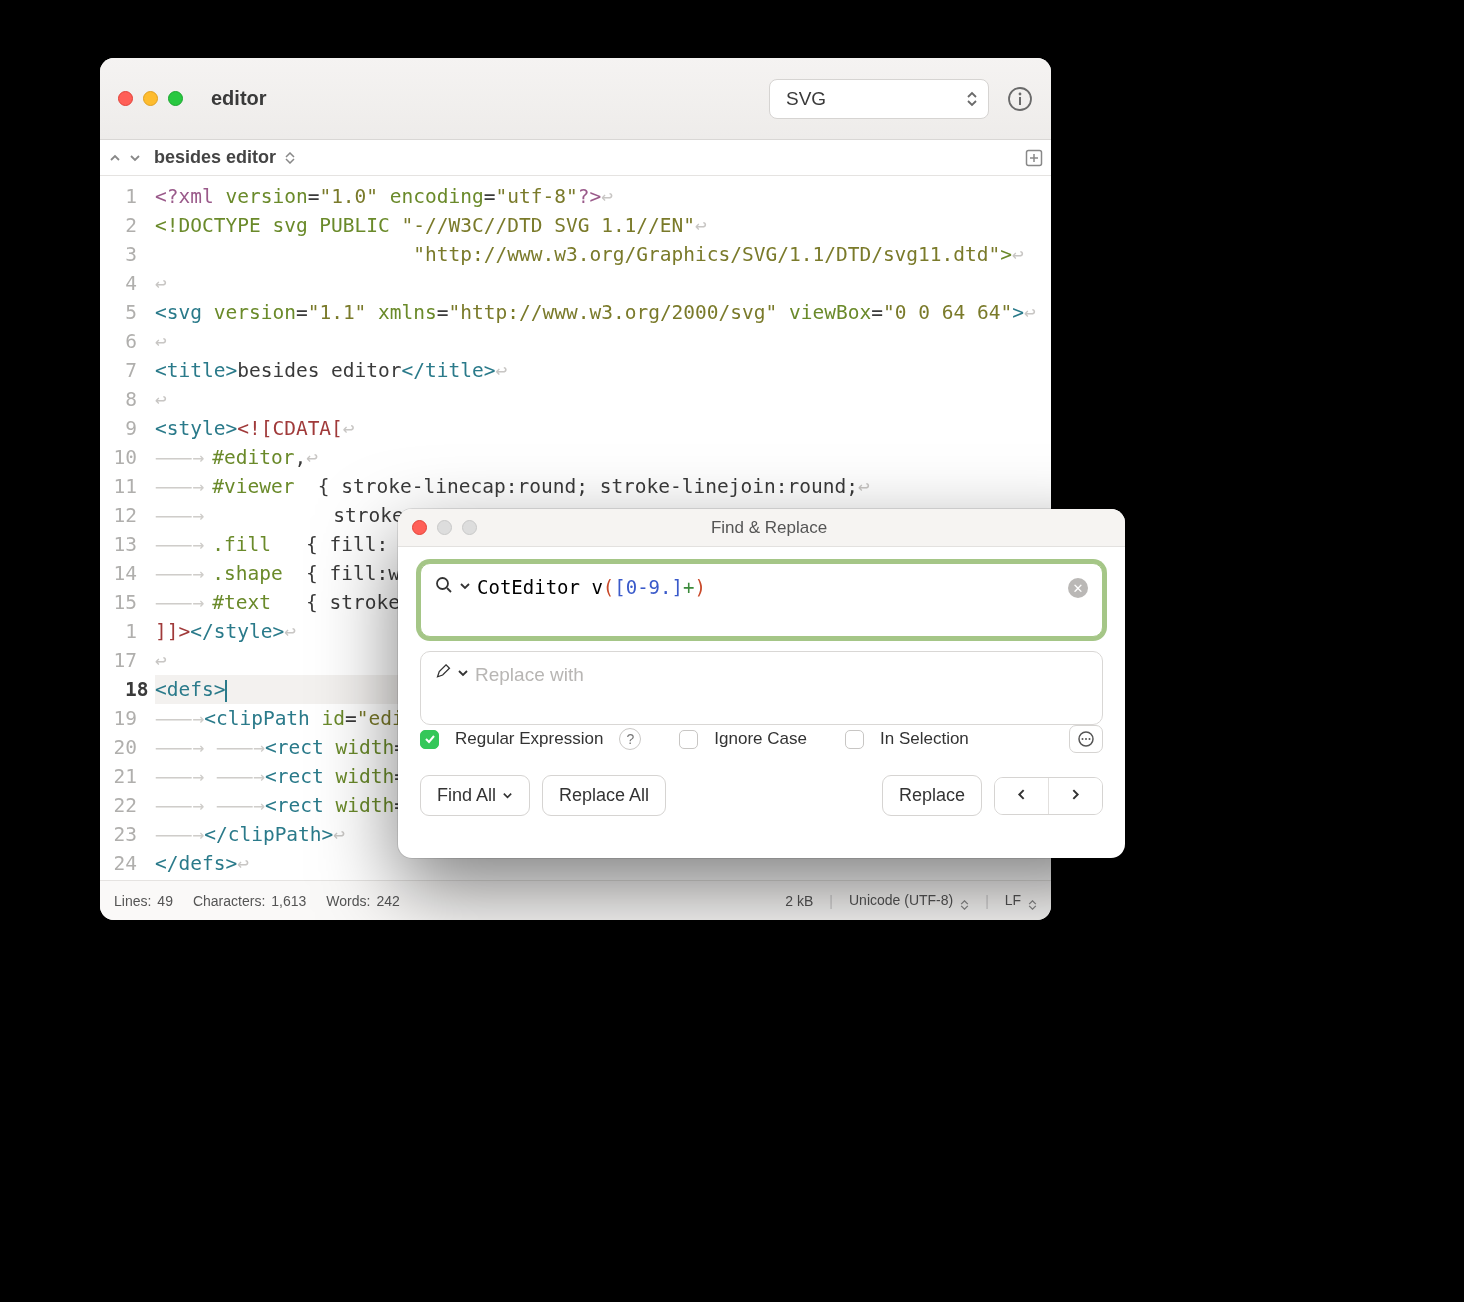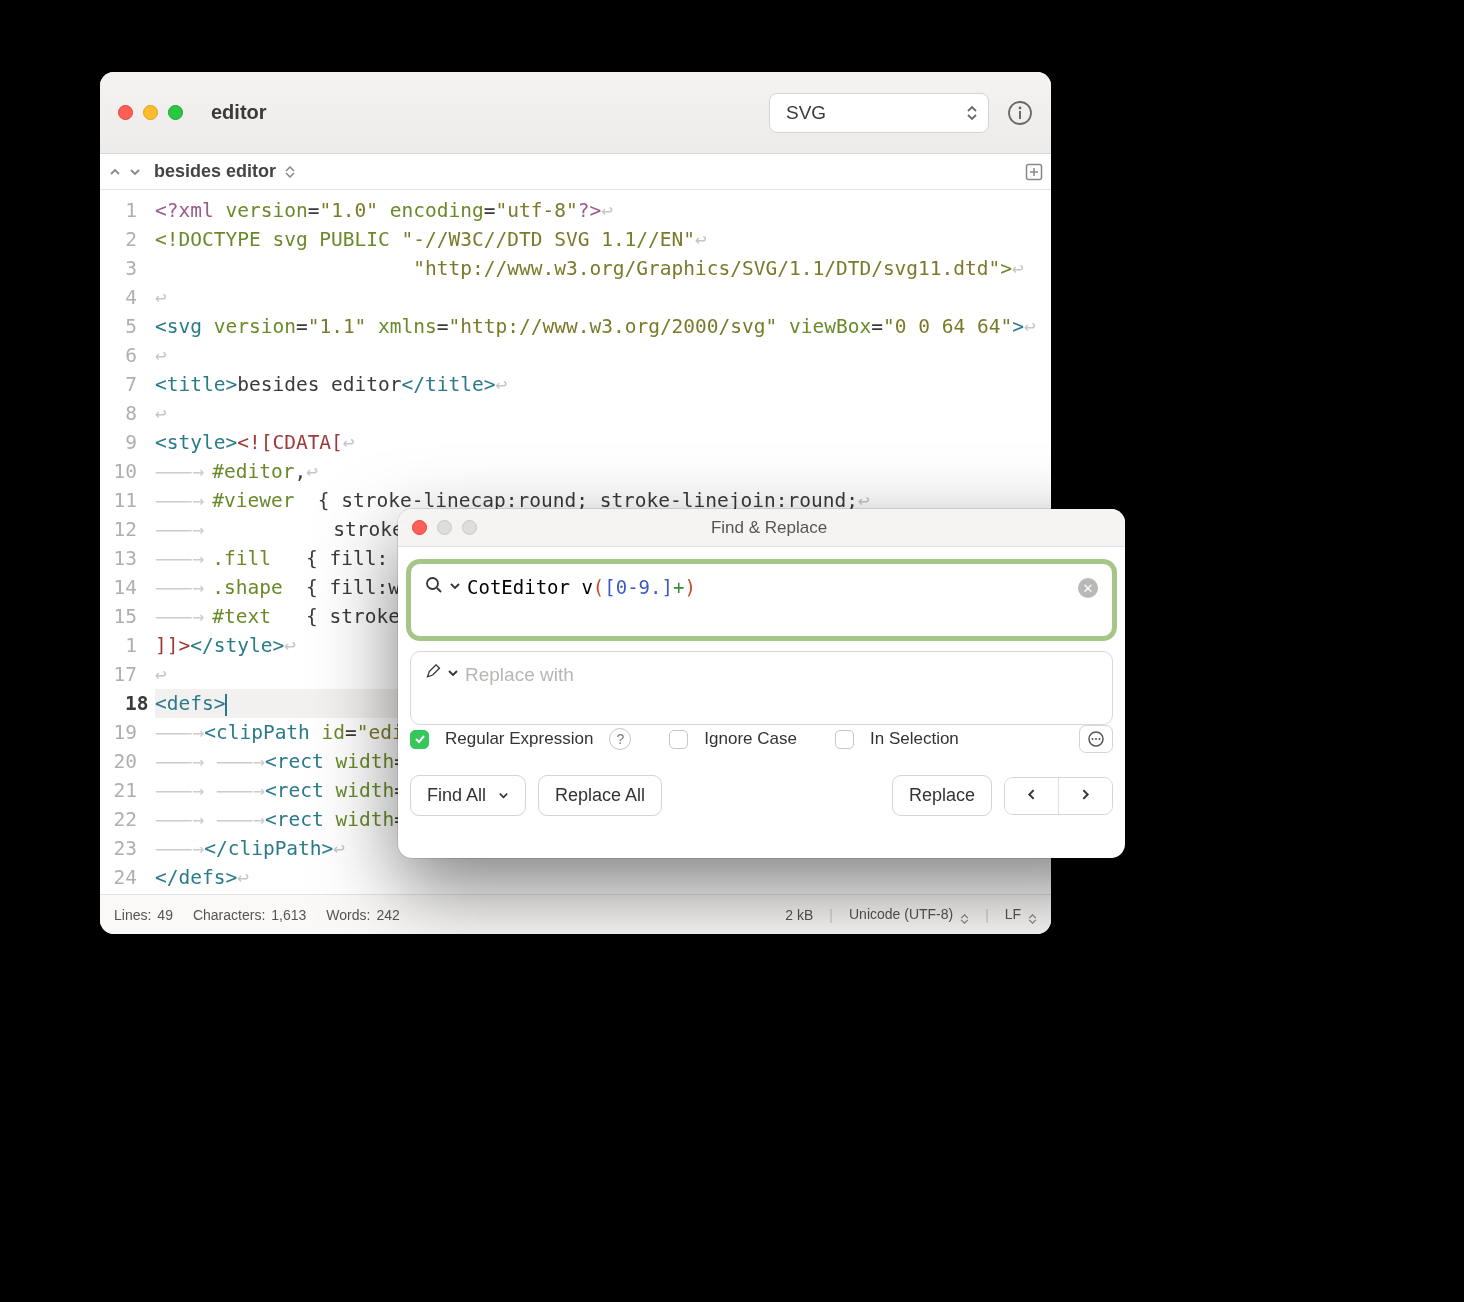--- a/index.html
+++ b/index.html
@@ -10,21 +10,21 @@
   height: 1302px;
   position: relative;
 }
 .window {
   position: absolute;
   background: #fff;
   border-radius: 14px;
   box-shadow: 0 30px 80px rgba(0,0,0,0.5), 0 0 0 1px rgba(0,0,0,0.1);
   overflow: hidden;
 }
-.main-window { left: 100px; top: 72px; width: 951px; height: 862px; }
+.main-window { left: 100px; top: 58px; width: 951px; height: 862px; }
 .titlebar {
   height: 82px;
   background: linear-gradient(#f5f3f2, #eeecea);
   border-bottom: 1px solid #d9d7d5;
   display: flex;
   align-items: center;
   padding: 0 18px;
   gap: 14px;
 }
 .traffic { display: flex; gap: 10px; }
@@ -85,42 +85,42 @@
 .sb-sep { color: #ccc; margin: 0 6px; }
 .small-stepper { display: inline-flex; flex-direction: column; color: #888; margin-left: 3px; }
 
 
 .find-window { left: 398px; top: 509px; width: 727px; height: 349px; }
 .find-titlebar {
   height: 38px; display: flex; align-items: center; padding: 0 14px;
   border-bottom: 1px solid #e3e1df; background: #f6f4f2;
 }
 .find-title { flex: 1; text-align: center; font-size: 17px; color: #555; font-weight: 500; margin-left: -50px; }
-.find-body { padding: 16px 12px; }
+.find-body { padding: 16px 22px; }
 .find-field, .replace-field {
   border: 1px solid #d9d7d5; border-radius: 10px; background: #fff;
   padding: 10px 14px; display: flex; align-items: center; gap: 8px;
   min-height: 74px; font-size: 19px; position: relative;
 }
 .find-field { box-shadow: 0 0 0 4px #a5c687; border-color: #a5c687; }
 .replace-field { margin-top: 14px; }
 .field-input { display: flex; align-items: flex-start; gap: 6px; width: 100%; align-self: flex-start; padding-top: 2px; }
 .regex-text { font-family: ui-monospace, Menlo, monospace; }
 .rx-paren { color: #c94a2a; }
 .rx-class { color: #3a5aca; }
 .rx-quant { color: #3a8a3a; }
 .placeholder { color: #b8b6b4; }
 .clear-btn { position:absolute; right:14px; top:14px; width:20px; height:20px; border-radius:50%; background:#bab8b6; color:#fff; display:flex; align-items:center; justify-content:center; font-size:13px; }
 .options-row { display: flex; align-items: center; gap: 16px; font-size: 17px; color: #333; }
 .checkbox { width: 19px; height: 19px; border-radius: 5px; border: 1px solid #c8c6c4; display: inline-flex; align-items: center; justify-content: center; }
 .checkbox.checked { background: #34c759; border-color: #34c759; color: #fff; }
 .help-btn { width: 22px; height: 22px; border-radius: 50%; border: 1px solid #cac8c6; color: #777; display:inline-flex; align-items:center; justify-content:center; font-size:14px; }
 .more-btn { margin-left:auto; width:34px; height:28px; border-radius:7px; border:1px solid #d6d4d2; display:flex; align-items:center; justify-content:center; color:#555; font-size:18px; letter-spacing:1px; }
 .button-row { display:flex; gap:12px; margin-top: 22px; align-items:center; }
-.btn { background:#fff; border:1px solid #d6d4d2; border-radius:9px; padding:9px 16px; font-size:18px; color:#333; display:inline-flex; align-items:center; gap:12px; }
+.btn { background:#fff; border:1px solid #d6d4d2; border-radius:9px; padding:9px 16px; font-size:18px; color:#333; display:inline-flex; align-items:center; gap:6px; }
 .btn-group { display:inline-flex; border:1px solid #d6d4d2; border-radius:9px; overflow:hidden; }
 .btn-seg { padding:9px 20px; background:#fff; color:#333; }
 .btn-seg + .btn-seg { border-left:1px solid #e2e0de; }
 .spacer { flex:1; }
 .add-split-icon { width:18px; height:18px; color:#888; }
 </style>
 </head>
 <body>
 
 <div class="window main-window">

